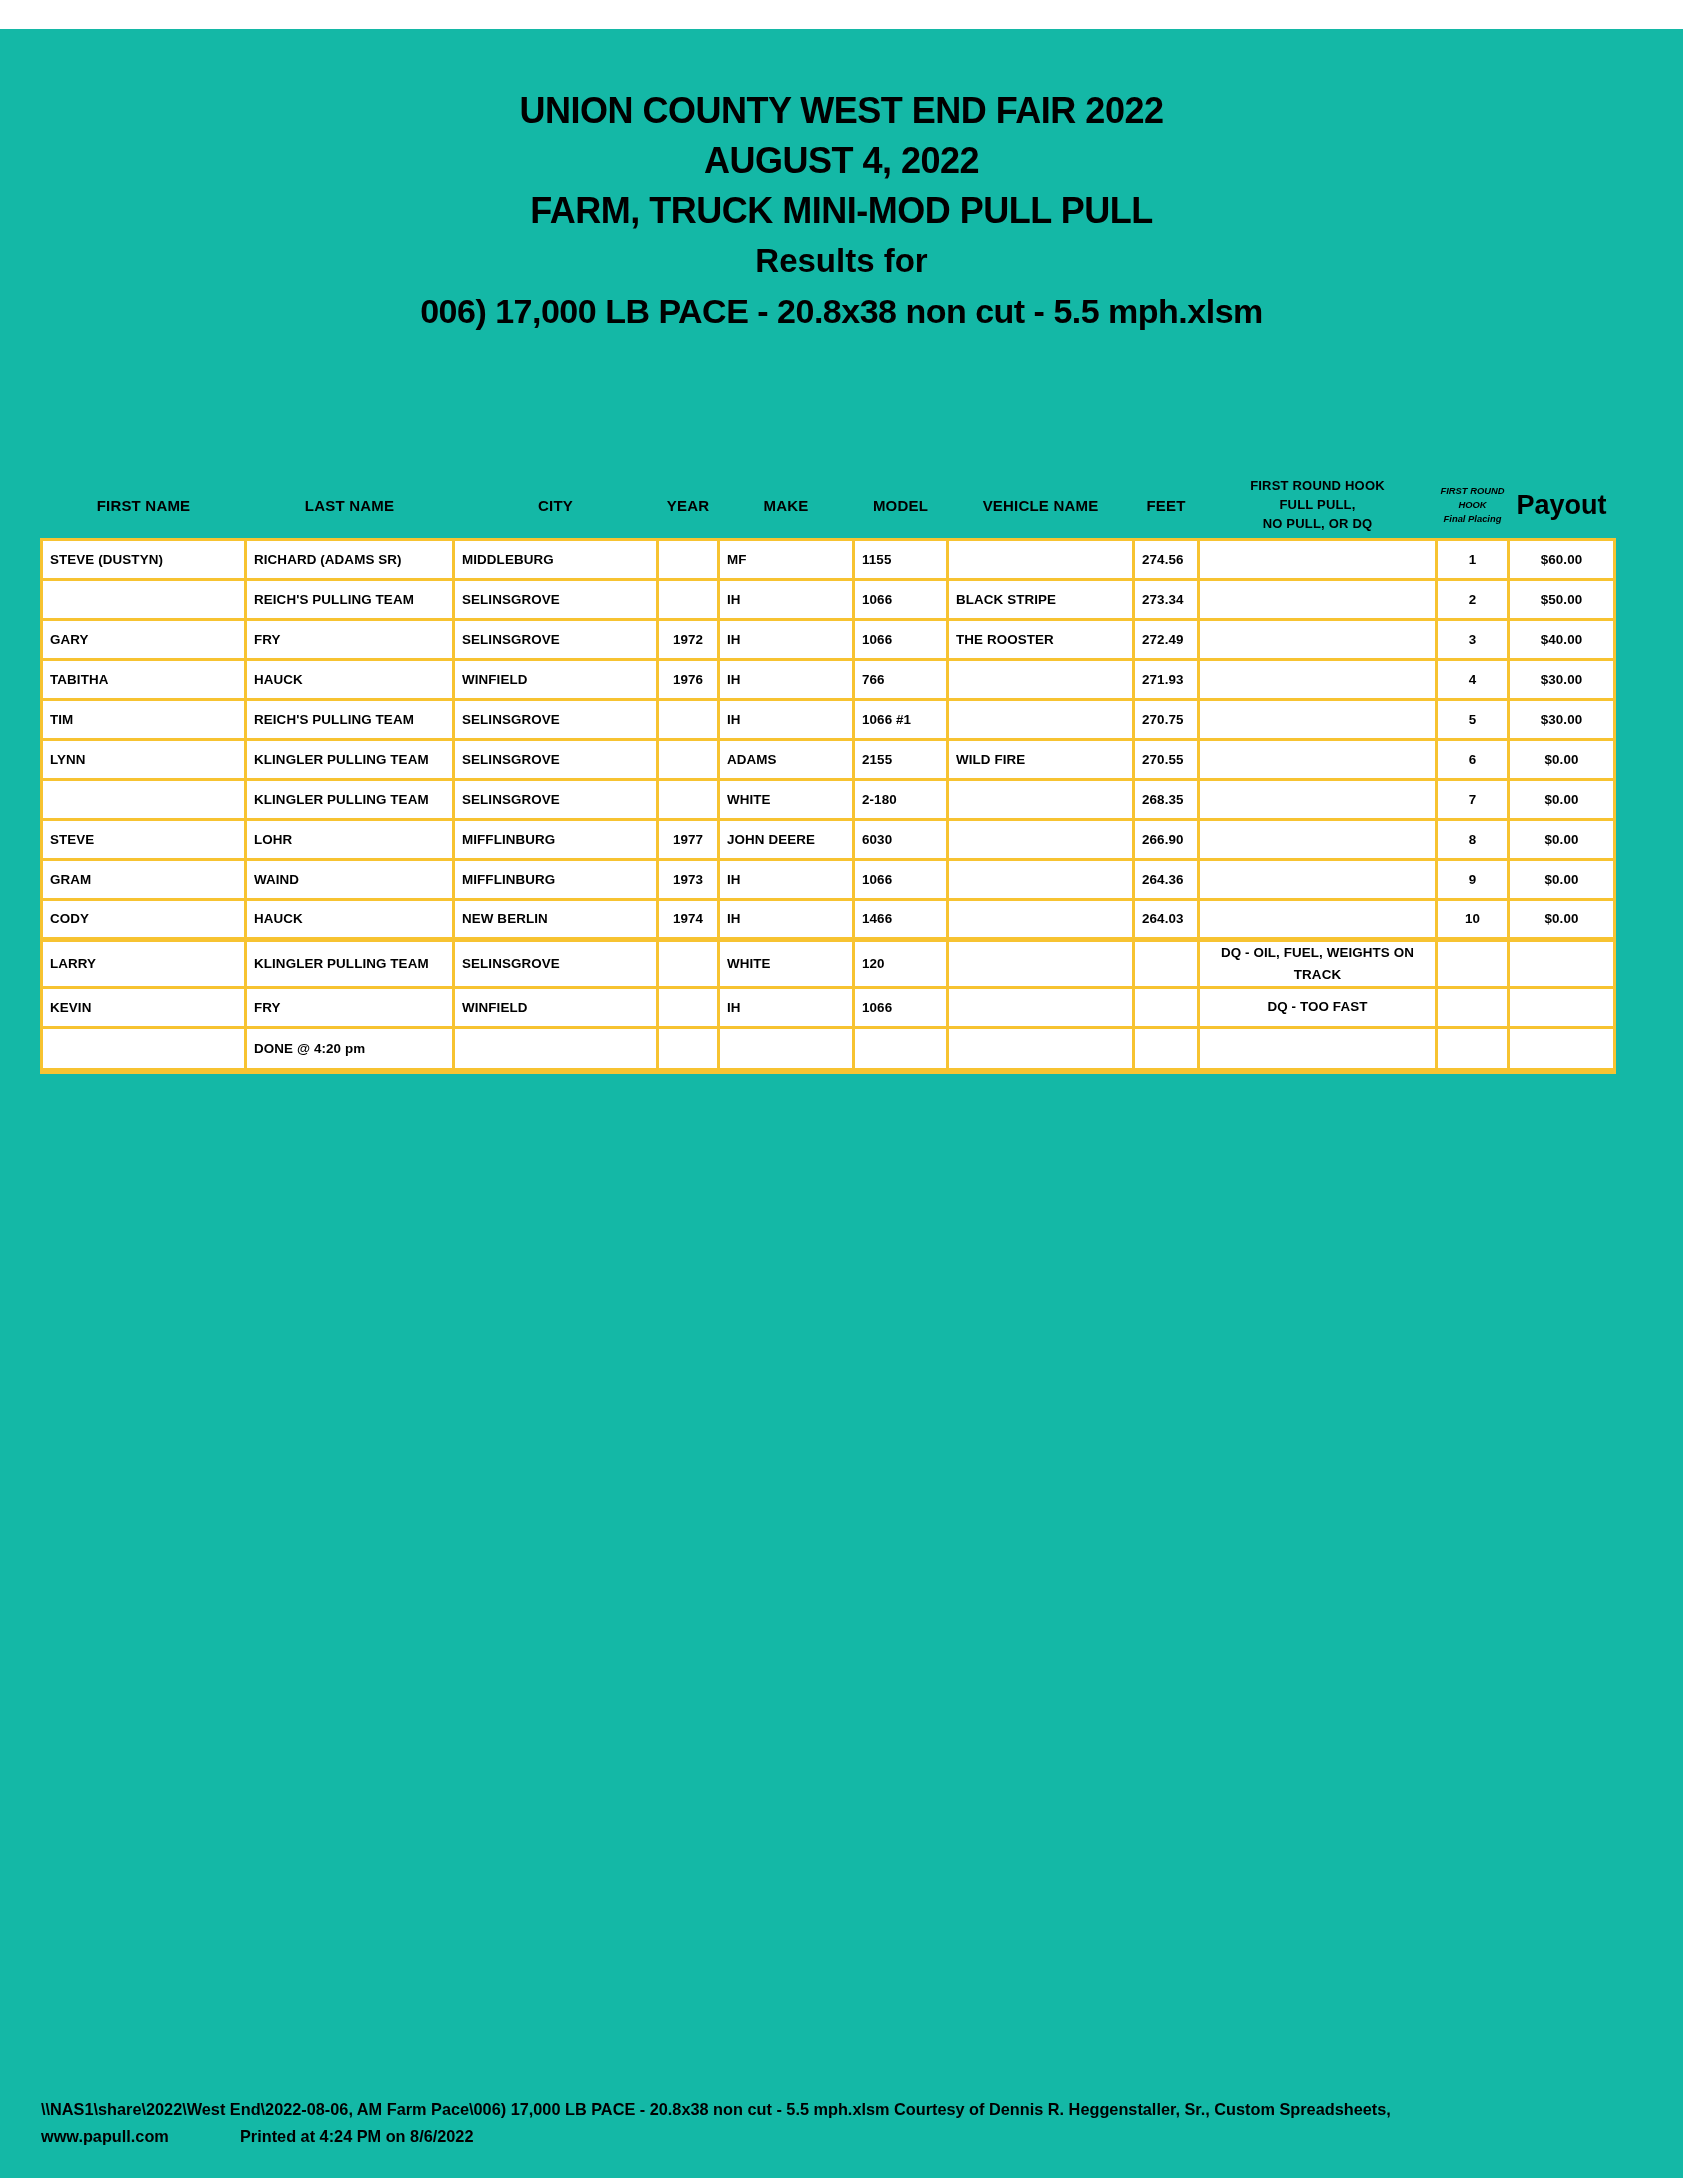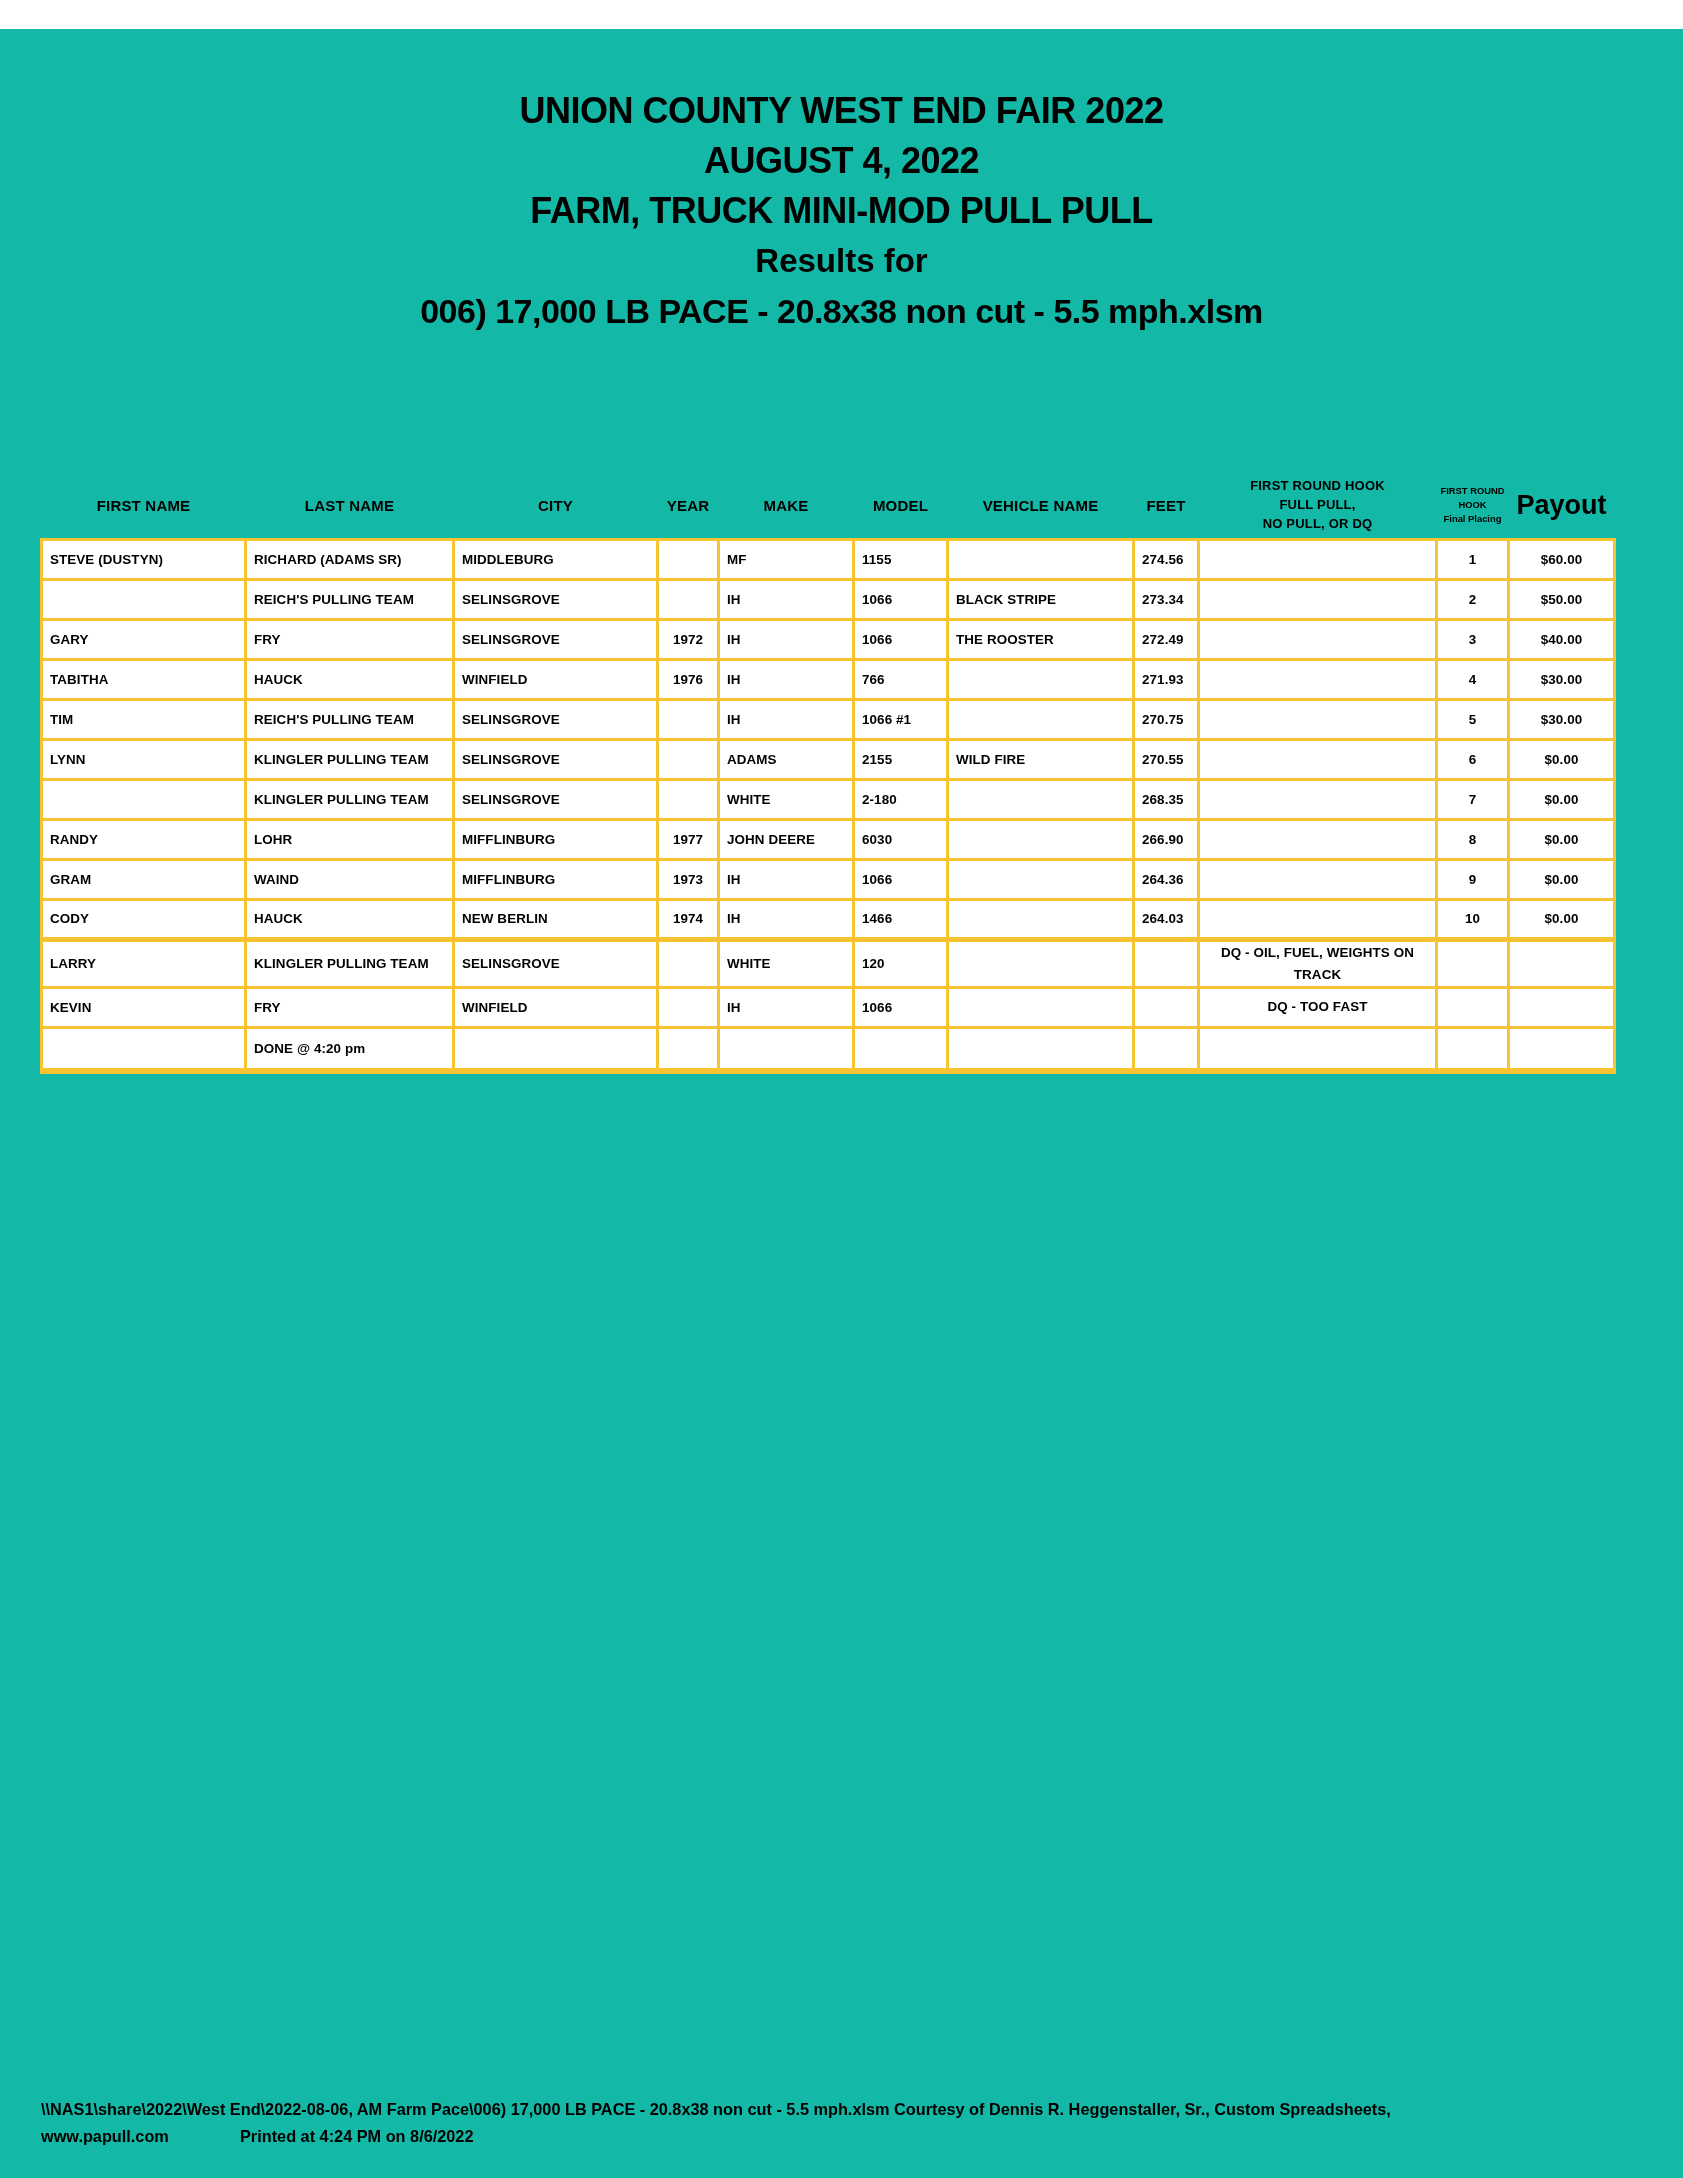--- a/index.html
+++ b/index.html
@@ -44,21 +44,21 @@
     border: none;
     vertical-align: middle;
     text-align: center;
     white-space: pre-line;
     font-size: 15px;
     font-weight: bold;
     padding: 0;
     letter-spacing: 0.2px;
   }
   thead th.col-first_round { font-size: 13px; line-height: 1.45; }
-  thead th.col-placing { font-size: 9.4px; line-height: 1.5; letter-spacing: 0; }
+  thead th.col-placing { font-size: 9.4px; line-height: 1.5; letter-spacing: 0; font-style: italic; }
   thead th.col-payout { font-size: 27px; letter-spacing: 0; }
 
   tbody tr { height: 40px; }
   tbody tr.tall { height: 48px; }
   tbody tr.done-row { height: 44px; }
   tbody td {
     border: 3px solid var(--gold);
     background: #fff;
     font-size: 13.4px;
     font-weight: bold;
@@ -219,21 +219,21 @@
             <td class="col-year"></td>
             <td class="col-make">WHITE</td>
             <td class="col-model">2-180</td>
             <td class="col-vehicle_name"></td>
             <td class="col-feet">268.35</td>
             <td class="col-first_round"></td>
             <td class="col-placing">7</td>
             <td class="col-payout">$0.00</td>
           </tr>
           <tr>
-            <td class="col-first_name">RANDY</td>
+            <td class="col-first_name">STEVE</td>
             <td class="col-last_name">LOHR</td>
             <td class="col-city">MIFFLINBURG</td>
             <td class="col-year">1977</td>
             <td class="col-make">JOHN DEERE</td>
             <td class="col-model">6030</td>
             <td class="col-vehicle_name"></td>
             <td class="col-feet">266.90</td>
             <td class="col-first_round"></td>
             <td class="col-placing">8</td>
             <td class="col-payout">$0.00</td>

